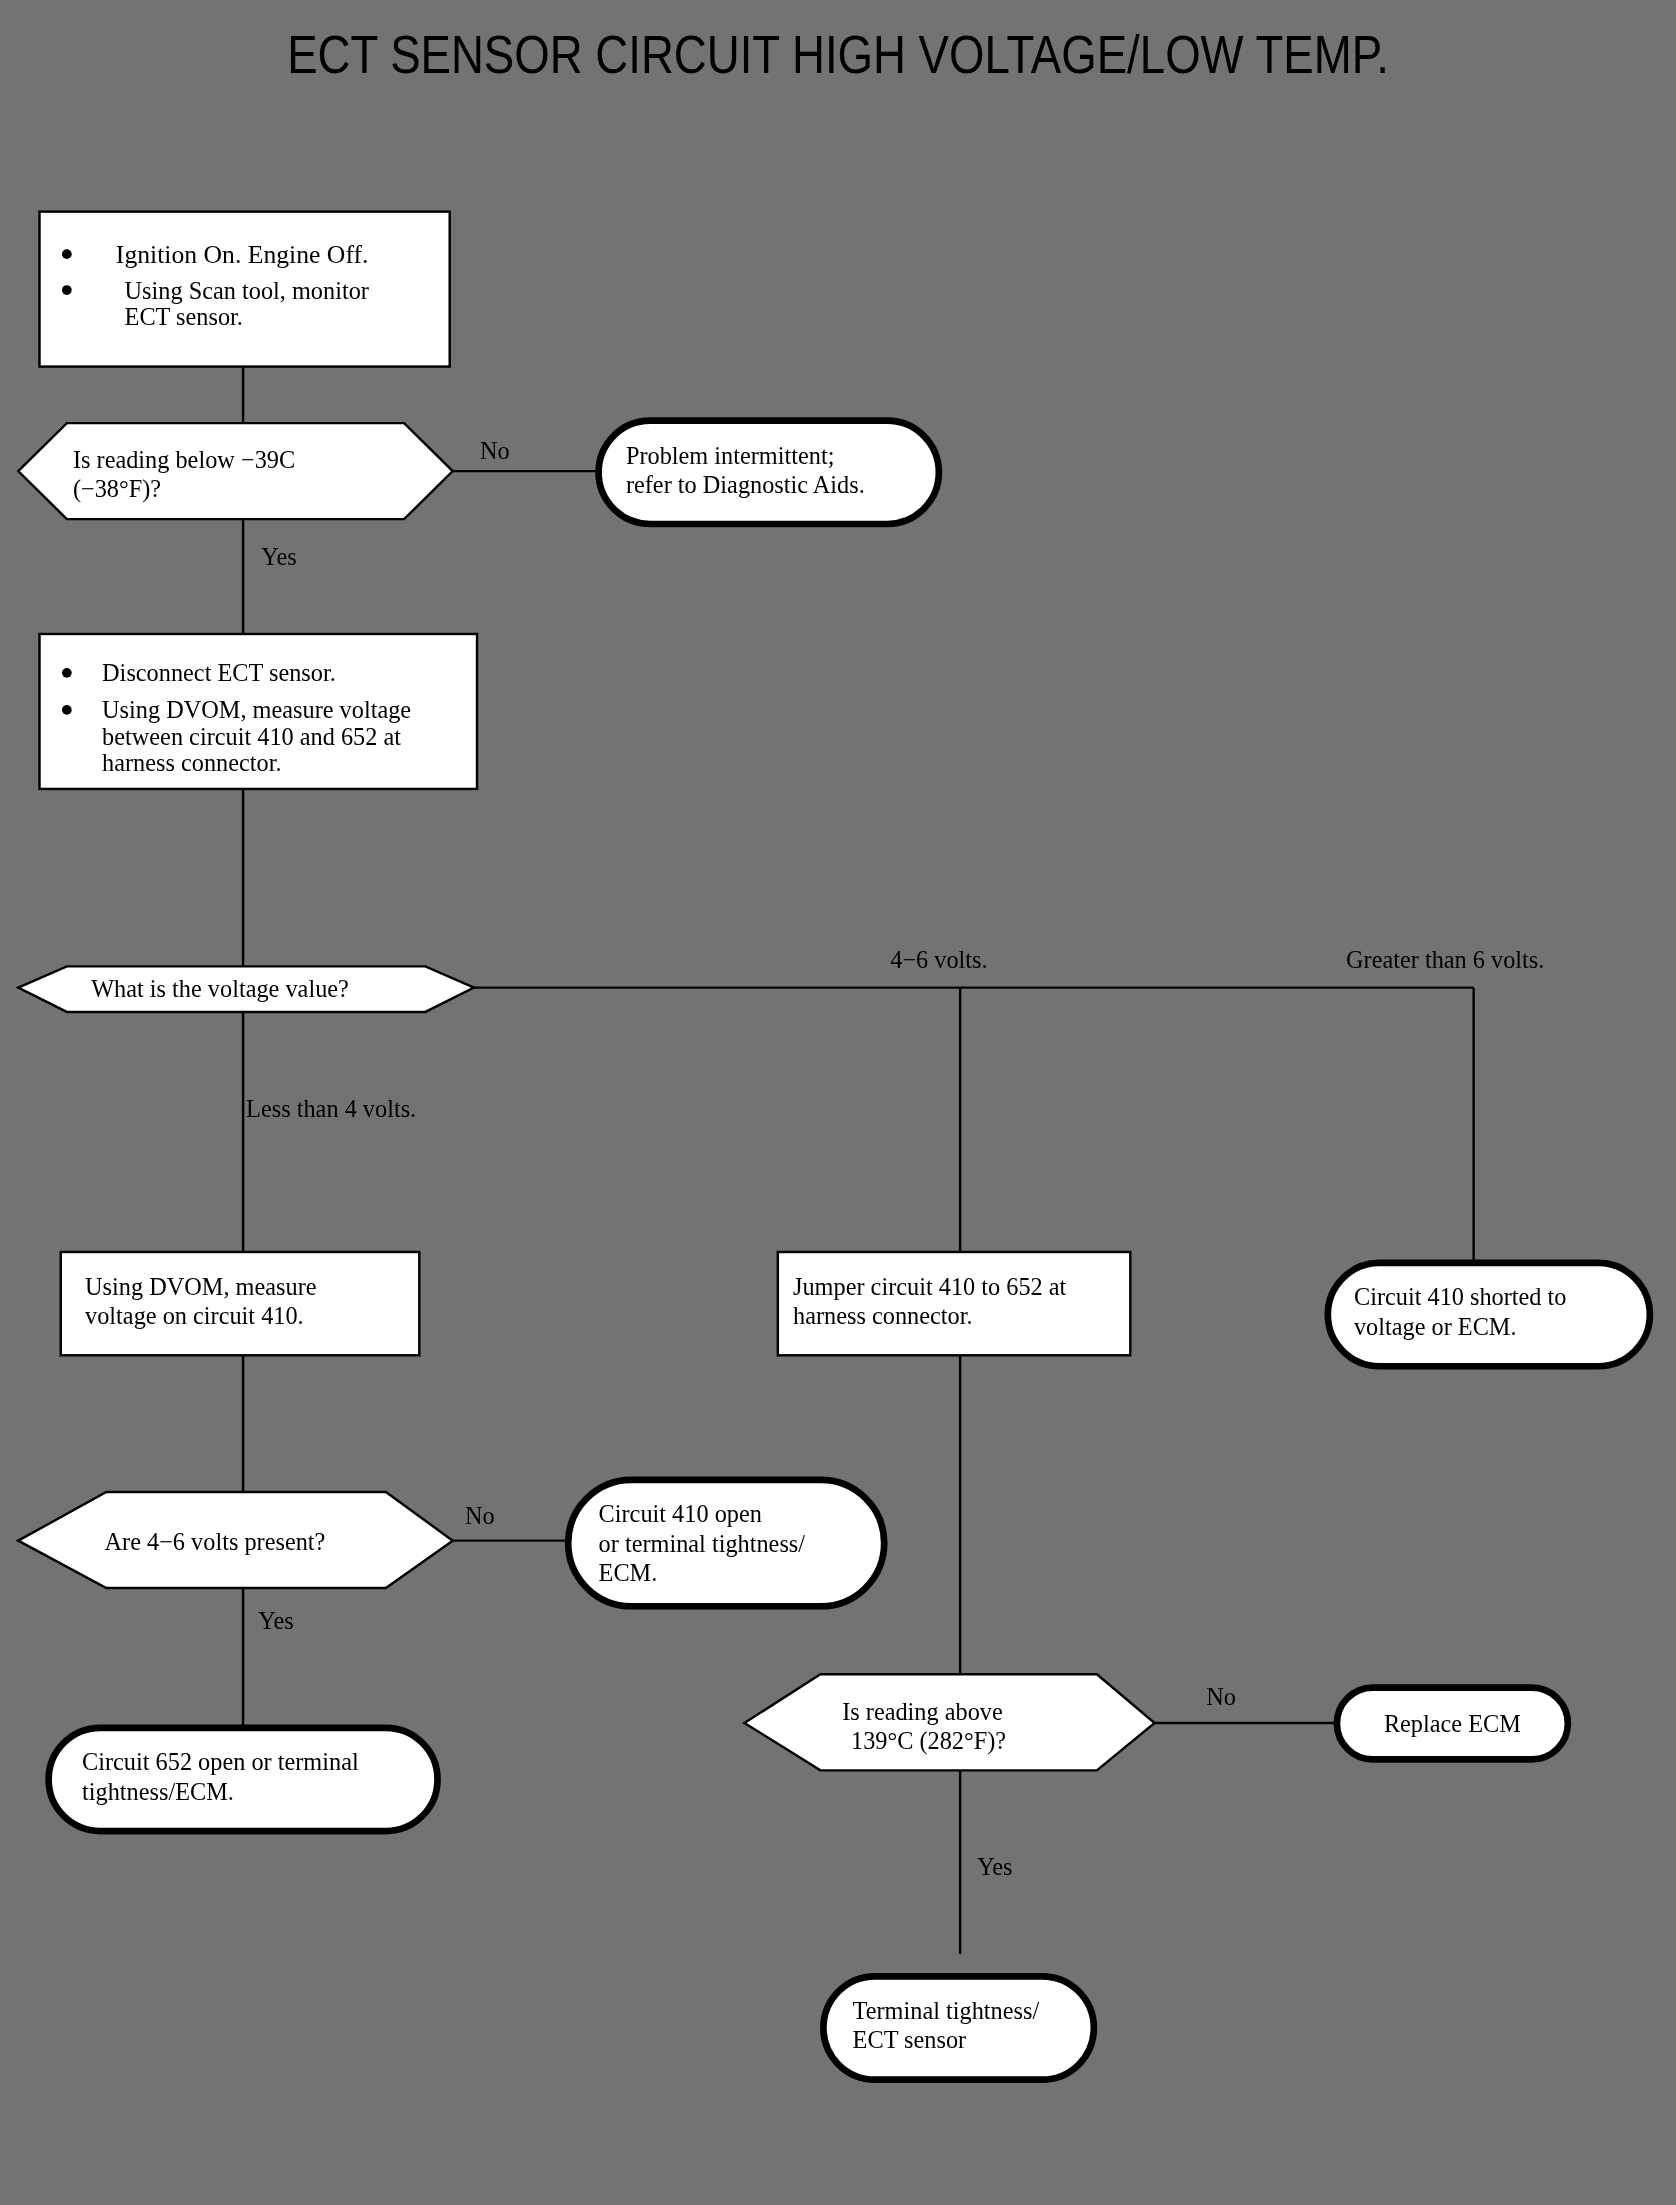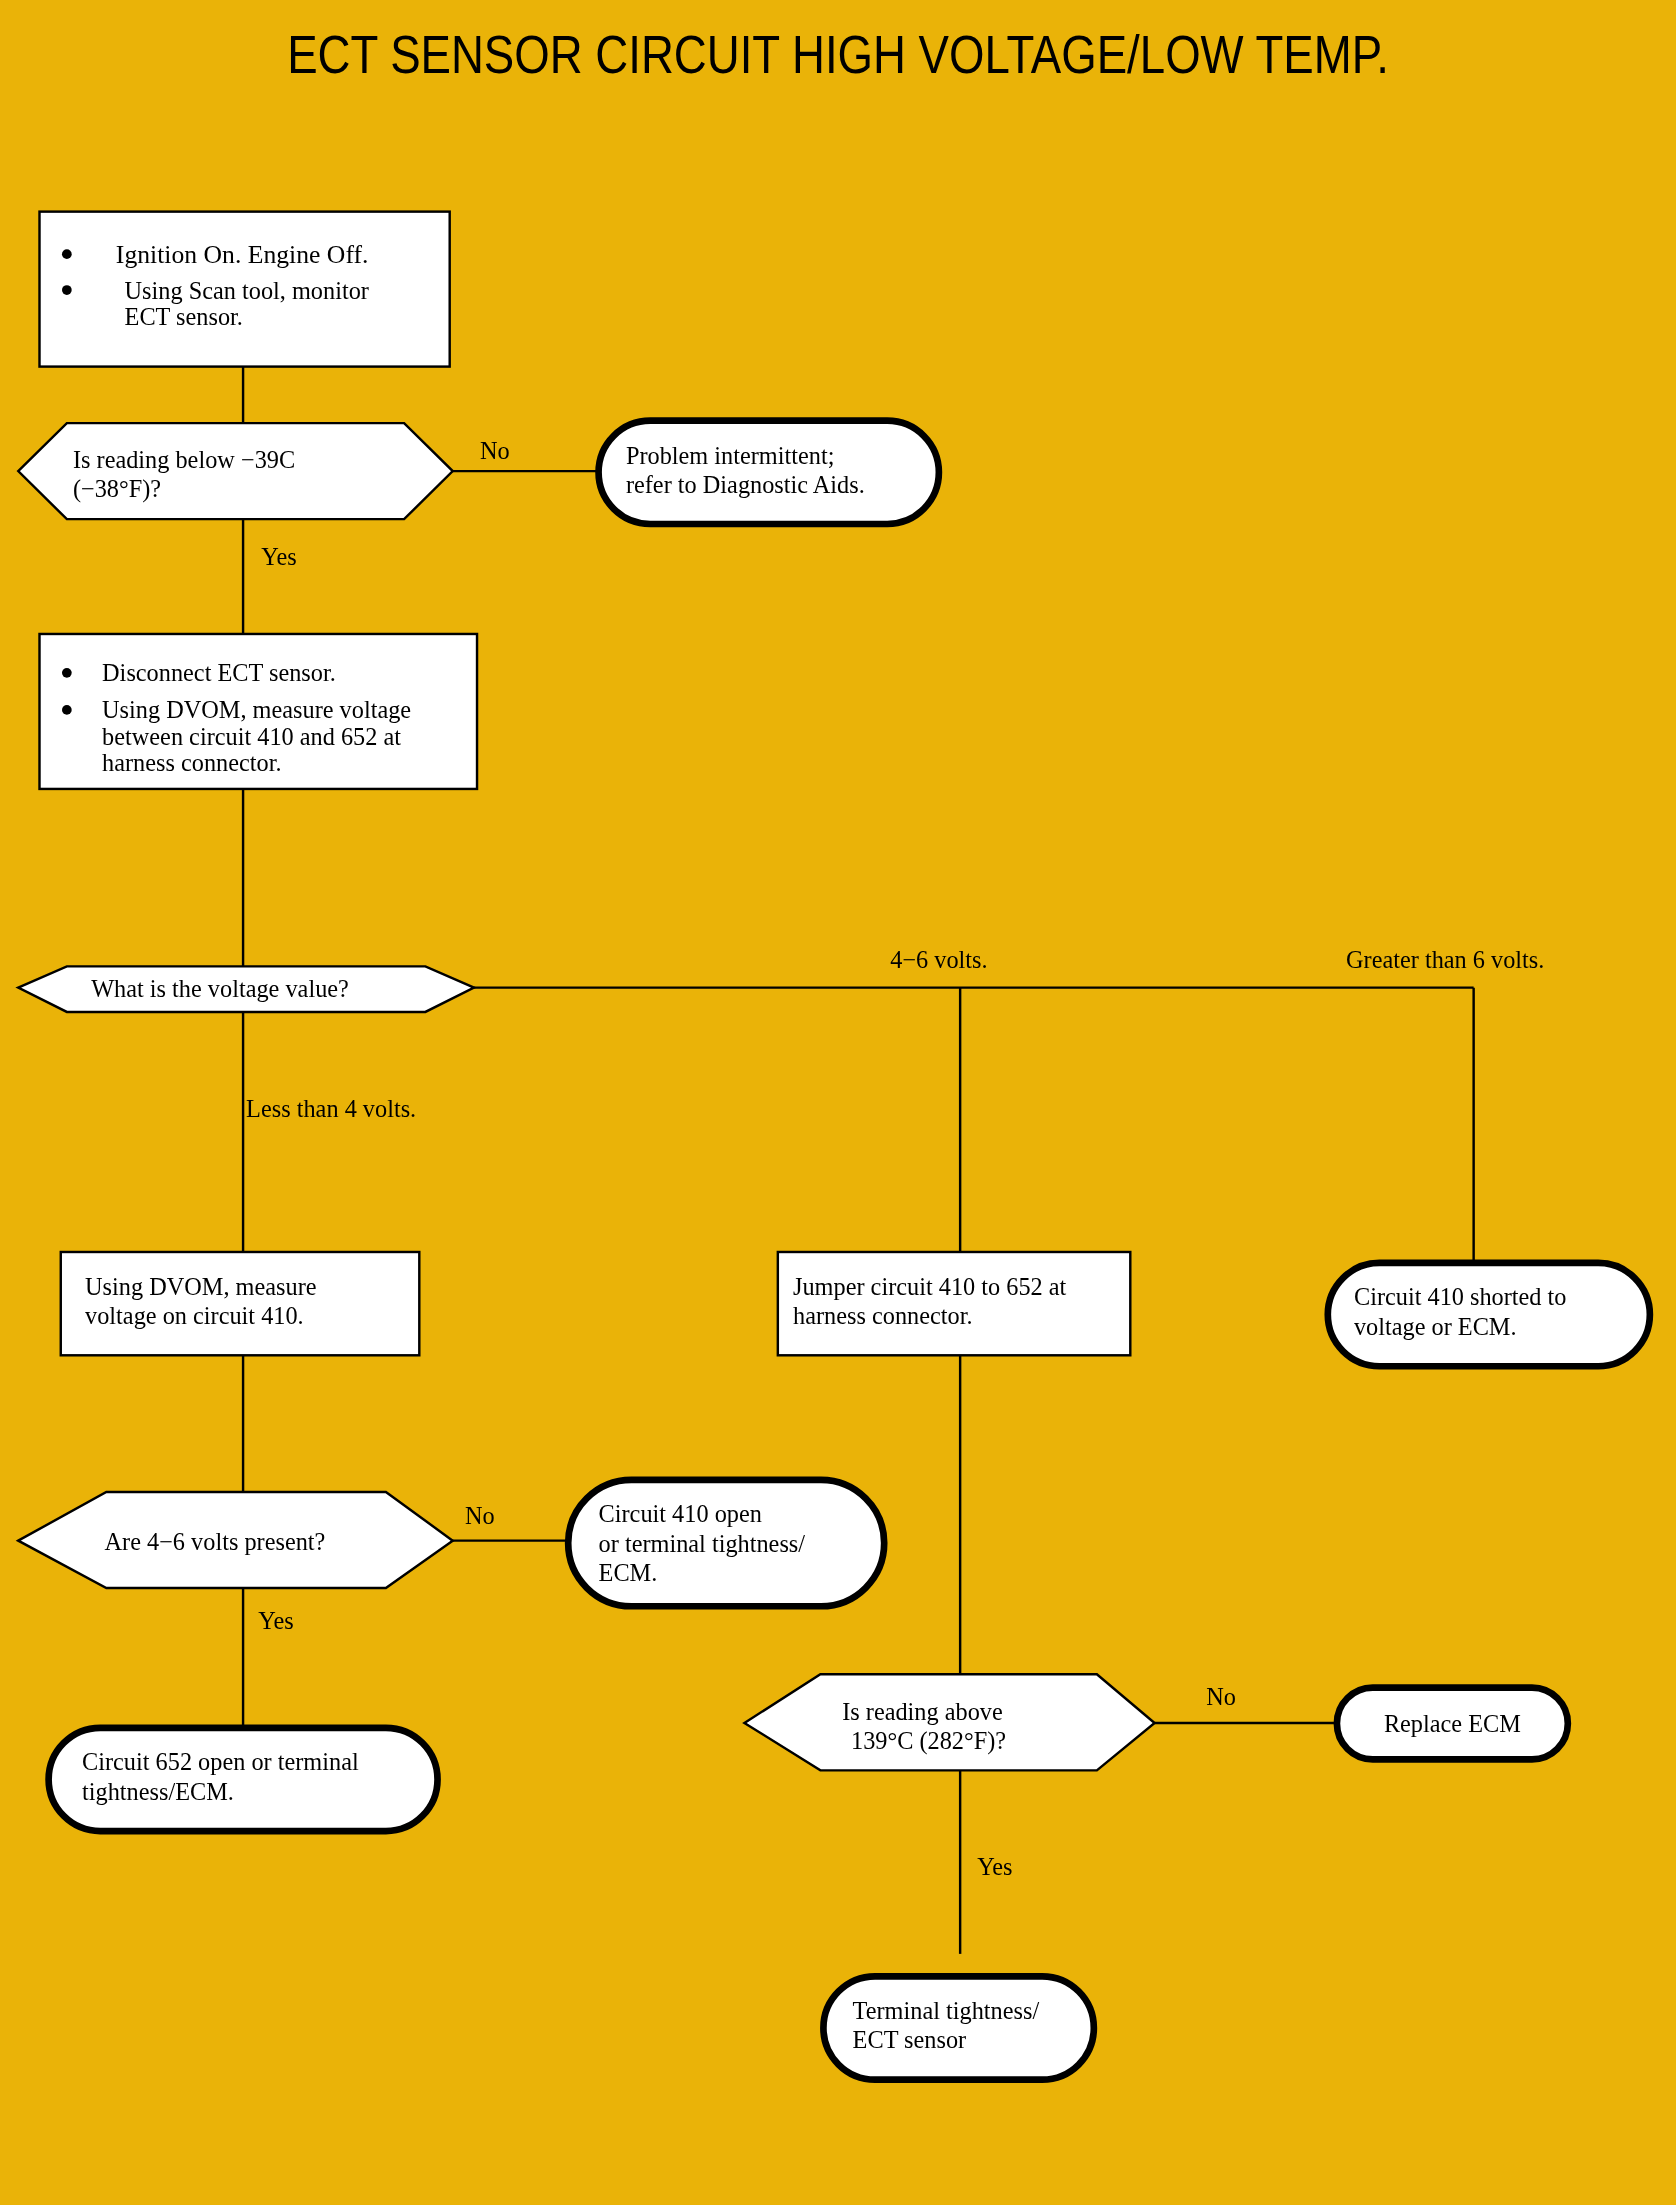--- a/index.html
+++ b/index.html
@@ -9,21 +9,21 @@
     background: #ffffff;
   }
   body {
     font-family: "Liberation Serif", "DejaVu Serif", serif;
     color: #000000;
   }
   #page {
     position: relative;
     width: 1676px;
     height: 2205px;
-    background: #eab308;
+    background: #737373;
     overflow: hidden;
   }
   #flow-title {
     position: absolute;
     top: 24px;
     left: 0;
     width: 1676px;
     text-align: center;
     font-family: "Liberation Sans", "DejaVu Sans", sans-serif;
     font-size: 53px;

